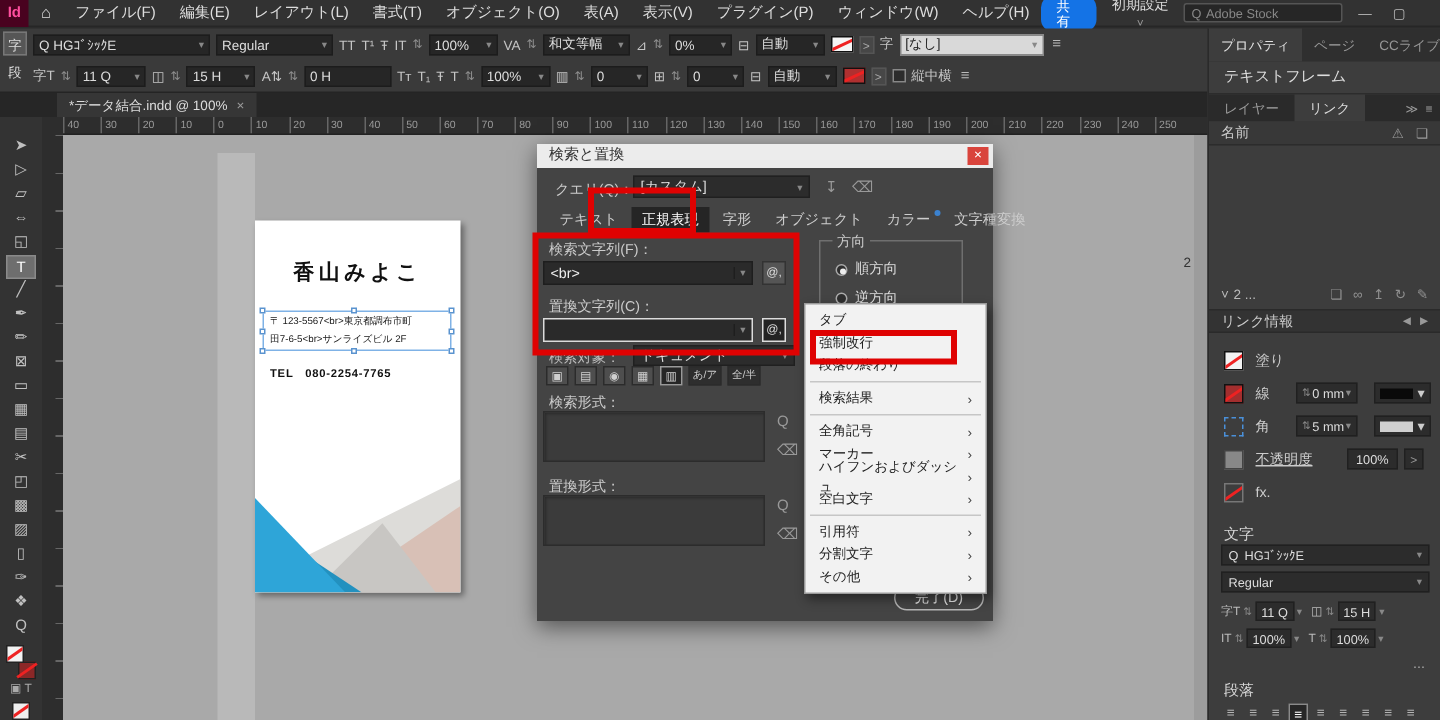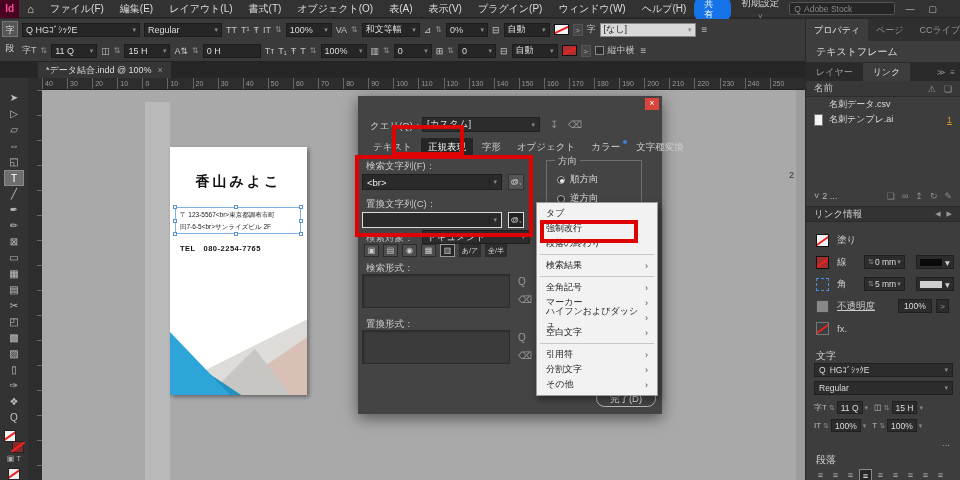--- a/index.html
+++ b/index.html
@@ -403,20 +403,21 @@
         <div class="tri gray"></div>
         <div class="tri tan"></div>
         <div class="tri mid"></div>
         <div class="tri blued"></div>
         <div class="tri blue"></div>
       </div>
     </div>
   </div>
 
   <div class="dialog">
+    <div class="dlg-title">検索と置換</div>
     <div class="dlg-close">×</div>
 
     <div class="lbl" style="left:12px;top:24px;">クエリ(Q)：</div>
     <div class="dcombo" style="left:64px;top:21px;width:118px;">
         <span>[カスタム]</span>
         <span class="car">▾</span>
       </div>
     <div class="dicon" style="left:192px;top:23px;">↧</div>
     <div class="dicon" style="left:210px;top:23px;">⌫</div>
 
@@ -572,35 +573,20 @@
           <span>≫</span>
           <span>≡</span>
         </span>
     </div>
     <div class="name-hdr">
       <span>名前</span>
       <span class="ic">
           <span>⚠</span>
           <span>❏</span>
         </span>
-    </div>
-    <div>
-
-        <div class="file-row">
-          <span class="file-thumb none"></span>
-          <span>名刺データ.csv</span>
-          <span class="file-badge"></span>
-        </div>
-
-        <div class="file-row">
-          <span class="file-thumb"></span>
-          <span>名刺テンプレ.ai</span>
-          <span class="file-badge">1</span>
-        </div>
-
     </div>
     <div class="lk-footer">
       <span>˅</span>
       <span>2 ...</span>
       <span class="ic">
         <span>❏</span>
         <span>∞</span>
         <span>↥</span>
         <span>↻</span>
         <span>✎</span>

